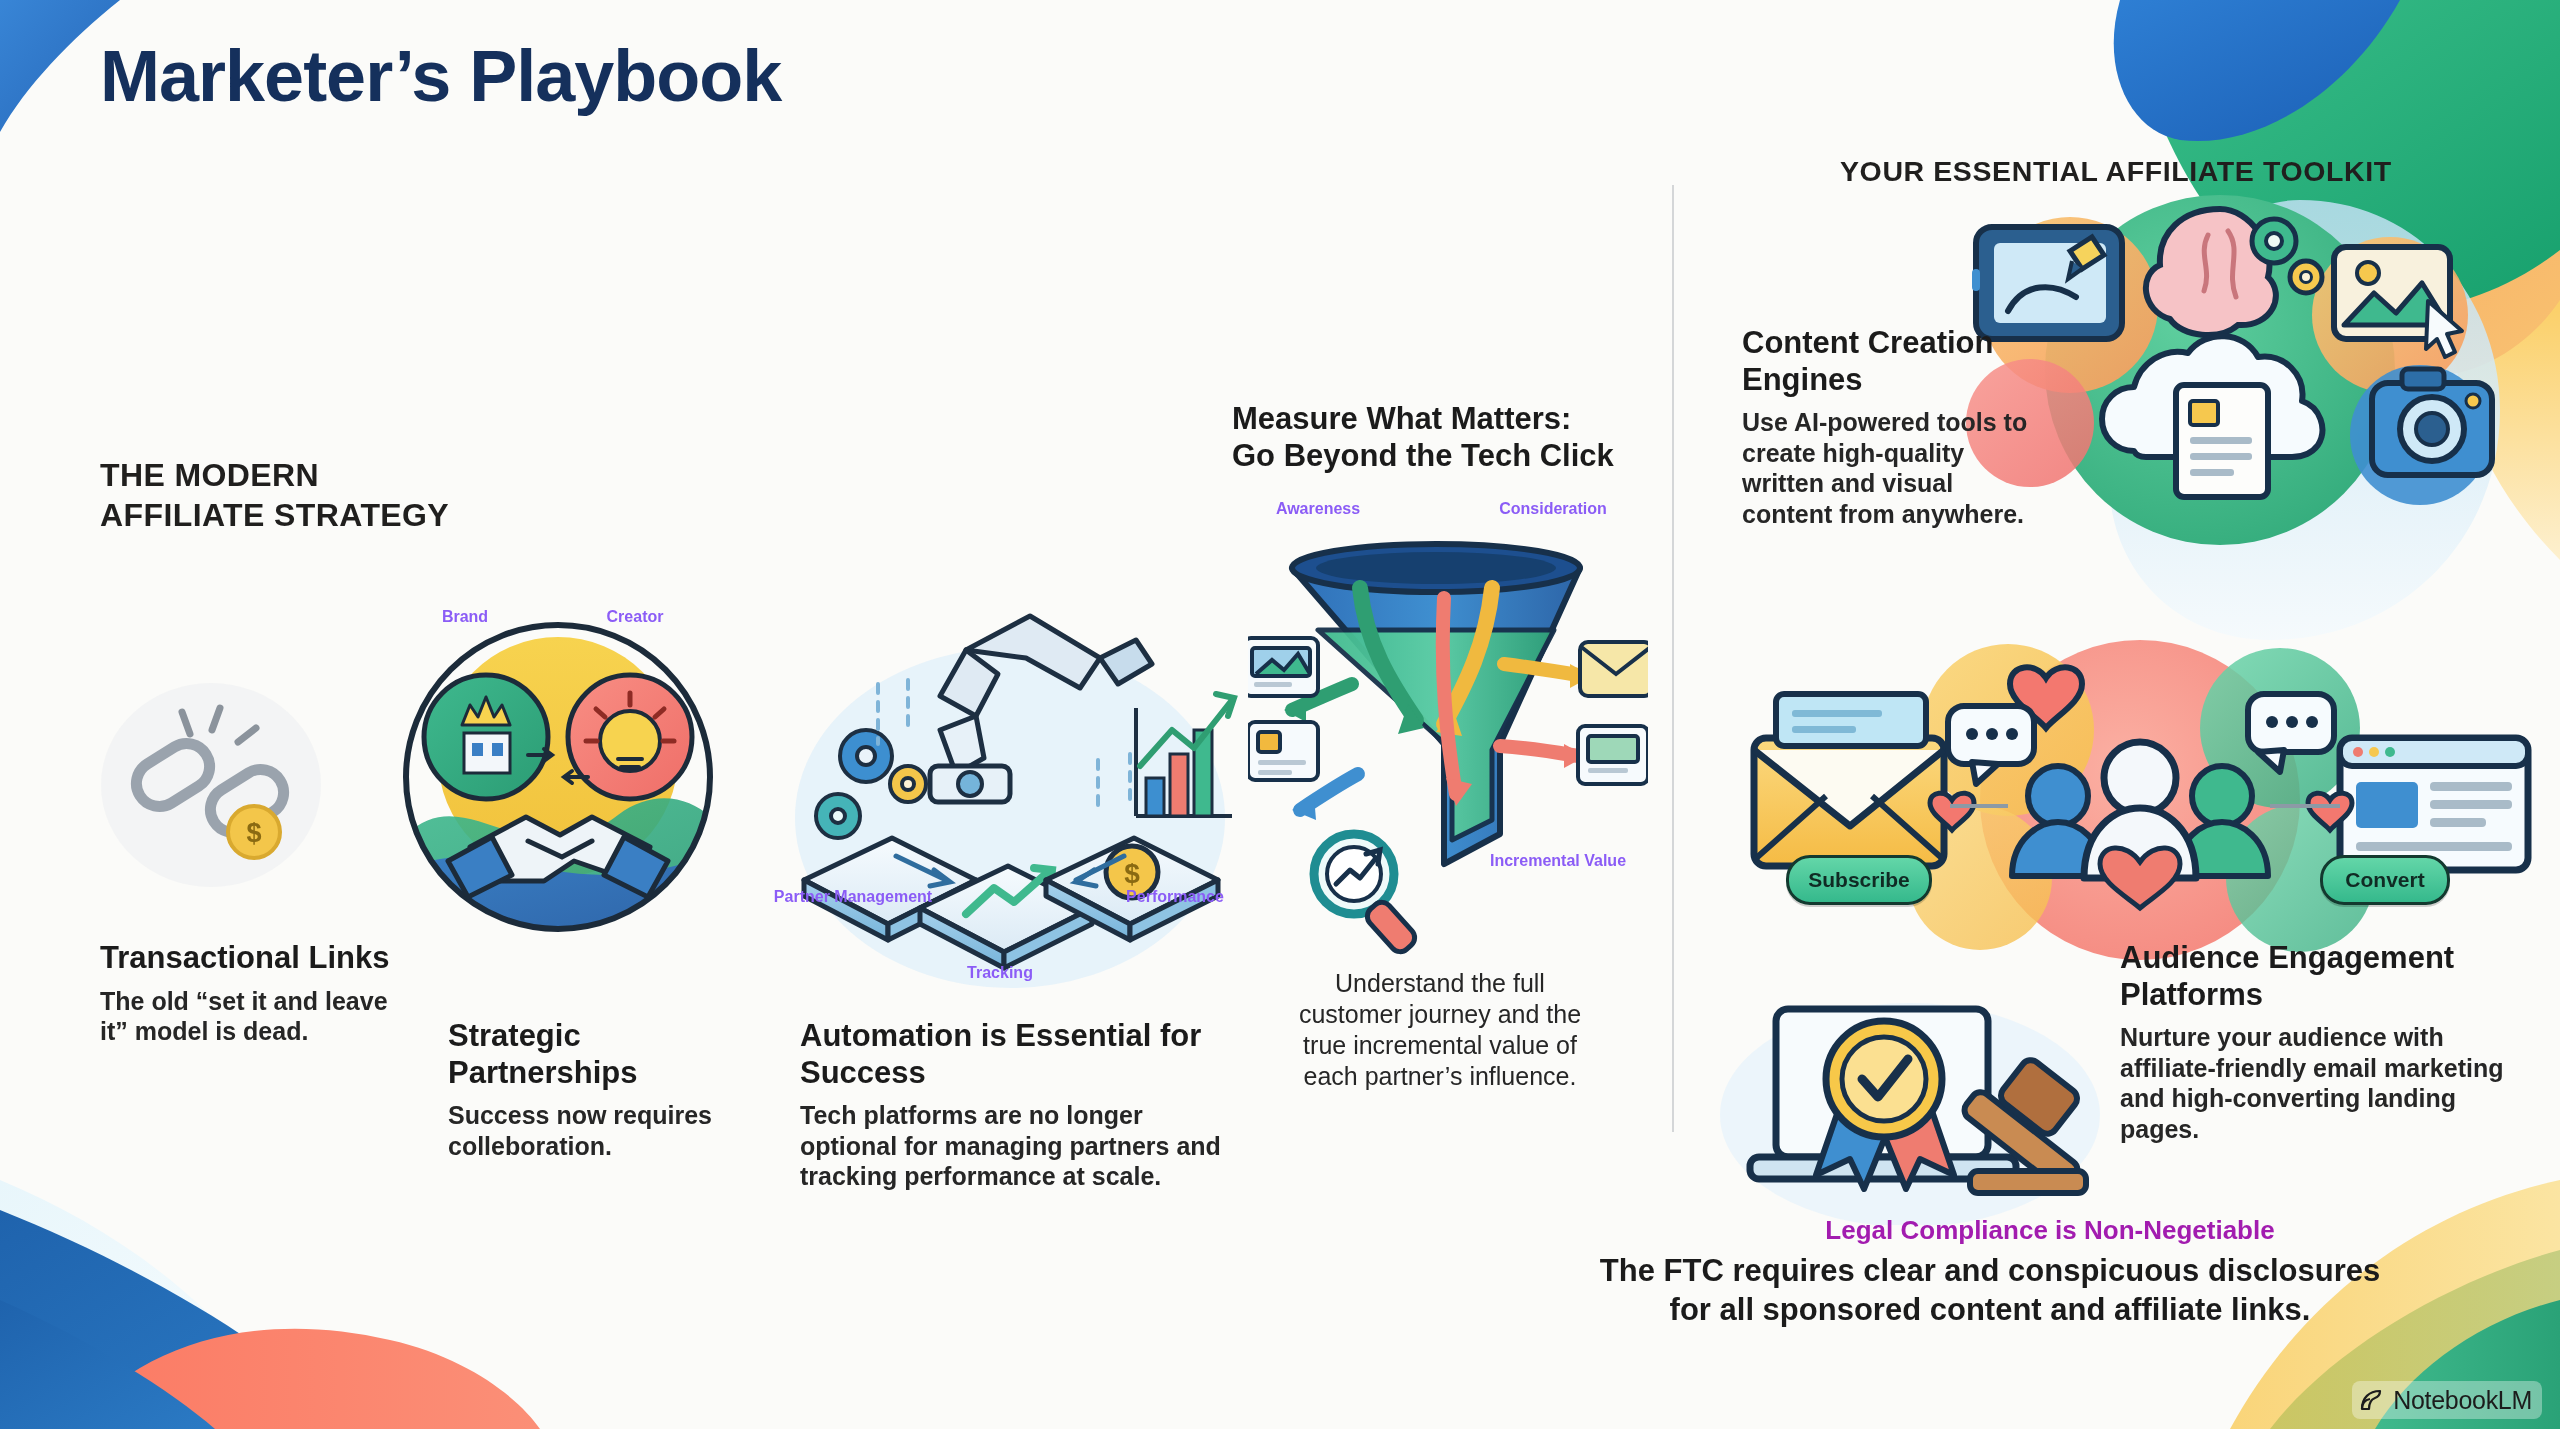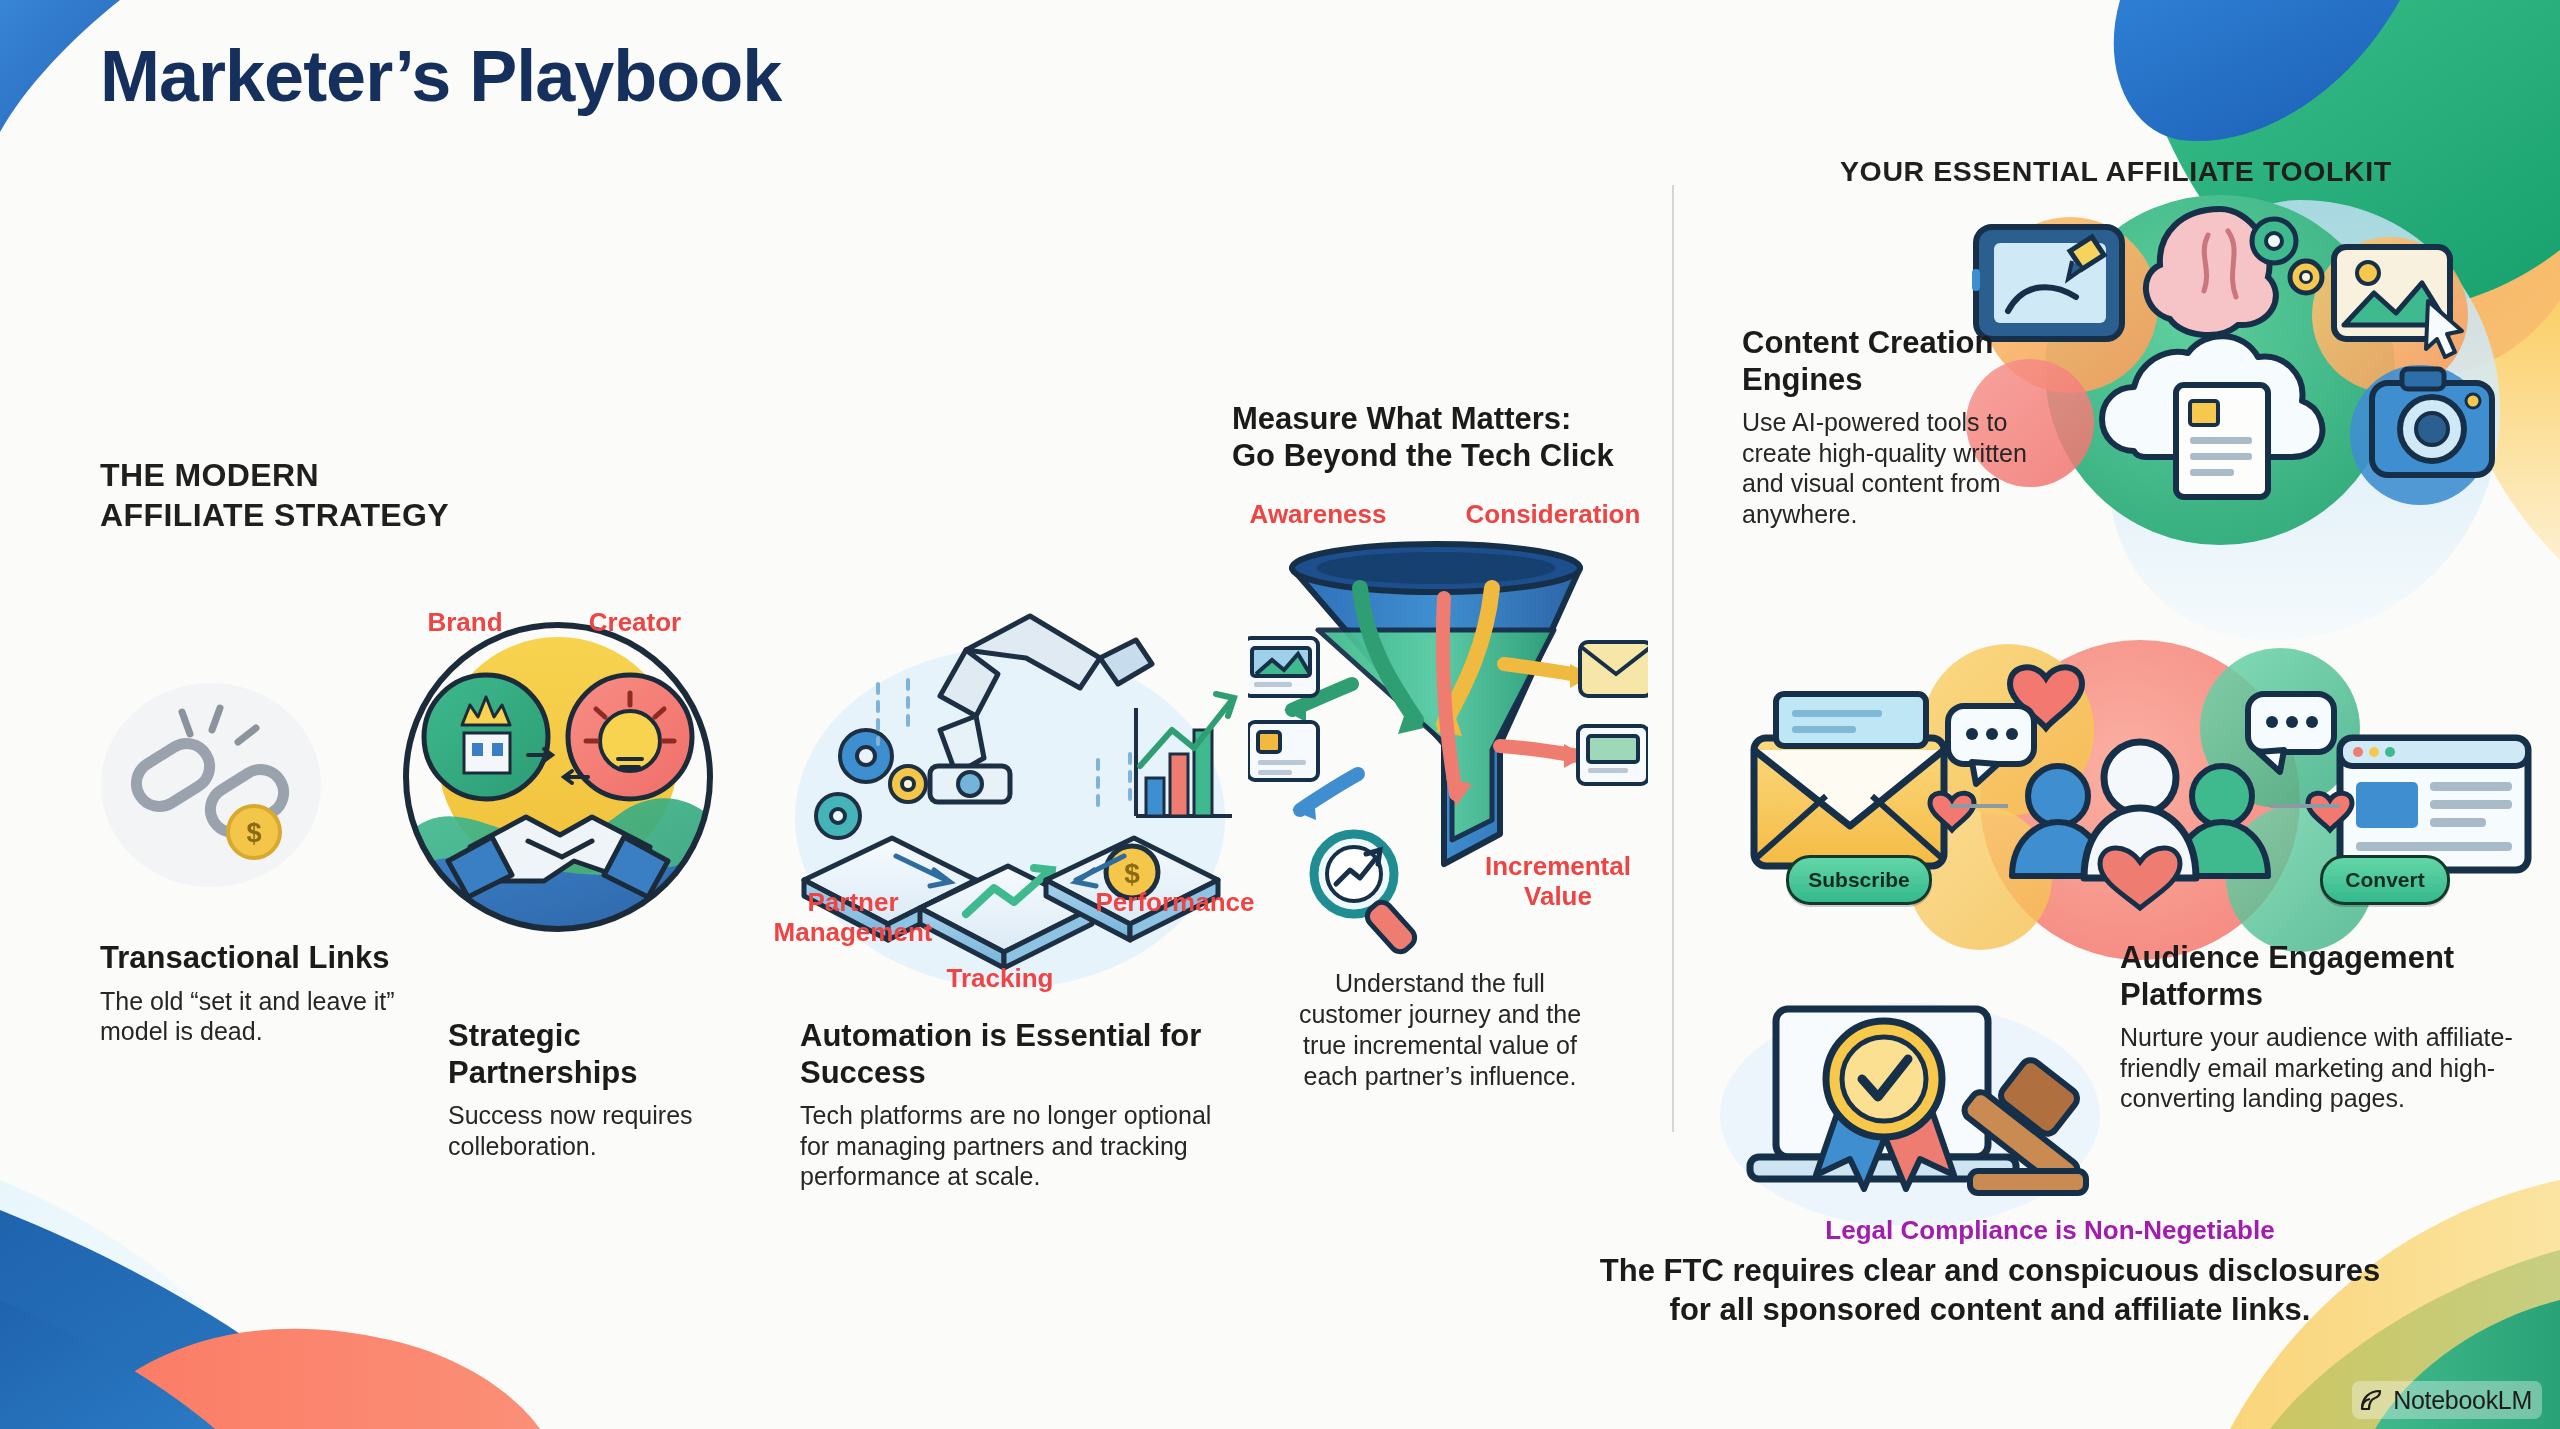--- a/index.html
+++ b/index.html
@@ -30,21 +30,21 @@
     color:#201f1e;text-transform:uppercase;
   }
   .eyebrow-right{
     position:absolute;left:1840px;top:155px;width:760px;
     font-size:28.5px;font-weight:bold;letter-spacing:0.6px;
     color:#201f1e;text-transform:uppercase;white-space:nowrap;
   }
 
   
   .cap-h{font-size:31px;font-weight:bold;color:#1b1b1b;line-height:1.18;}
-  .cap-p{font-size:25px;color:#262626;line-height:1.22;margin-top:9px;font-weight:400;}
+  .cap-p{font-size:25px;color:#262626;line-height:1.22;margin-top:9px;font-weight:700;}
 
   .blk{position:absolute;}
 
   #blk-transactional{left:100px;top:940px;width:300px;}
   #blk-strategic   {left:448px;top:1018px;width:300px;}
   #blk-automation  {left:800px;top:1018px;width:440px;}
 
   
   #measure-head{
     position:absolute;left:1232px;top:400px;width:440px;
@@ -70,21 +70,21 @@
     position:absolute;left:1600px;top:1215px;width:900px;text-align:center;
     font-size:26px;font-weight:bold;color:#a21caf;
   }
   #legal-p{
     position:absolute;left:1480px;top:1252px;width:1020px;text-align:center;
     font-size:31px;font-weight:bold;color:#1b1b1b;line-height:1.25;
   }
 
   
   .ill-label{
-    position:absolute;font-size:26px;font-weight:bold;color:#ef4444;
+    position:absolute;font-size:16px;font-weight:bold;color:#8b5cf6;
     text-align:center;line-height:1.15;
   }
 
   
   .pill{
     position:absolute;display:flex;align-items:center;justify-content:center;
     height:44px;border-radius:24px;border:3px solid #13392f;
     background:linear-gradient(180deg,#63d6a8,#35b98c);
     color:#102b24;font-size:21px;font-weight:bold;
     box-shadow:0 2px 0 rgba(0,0,0,.18);

